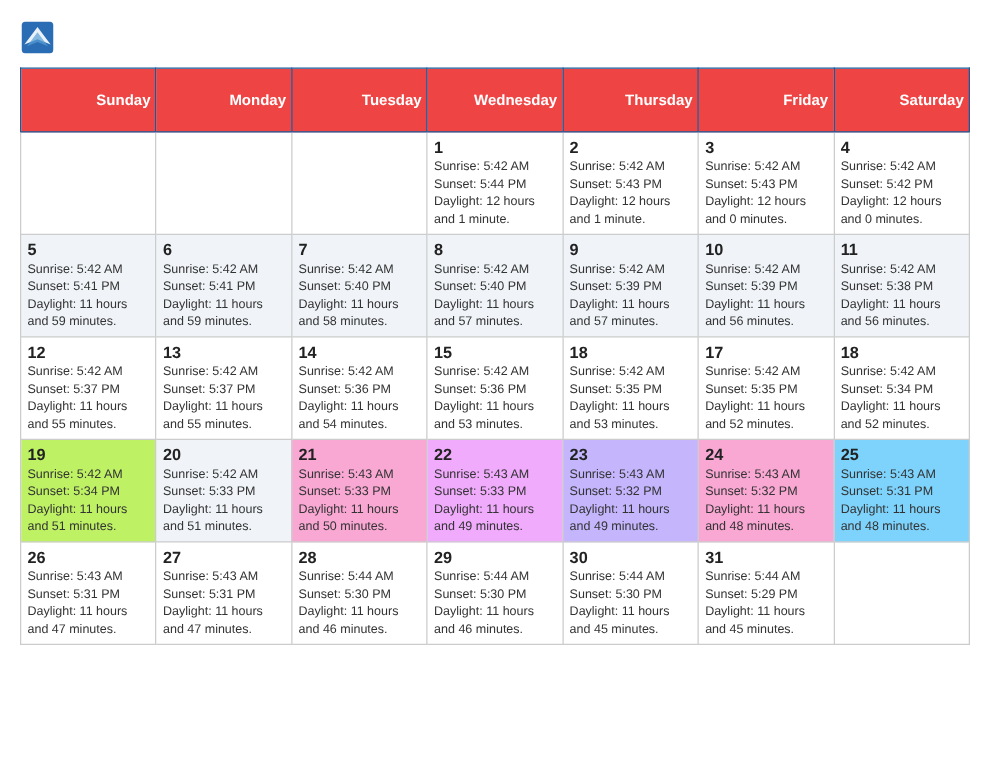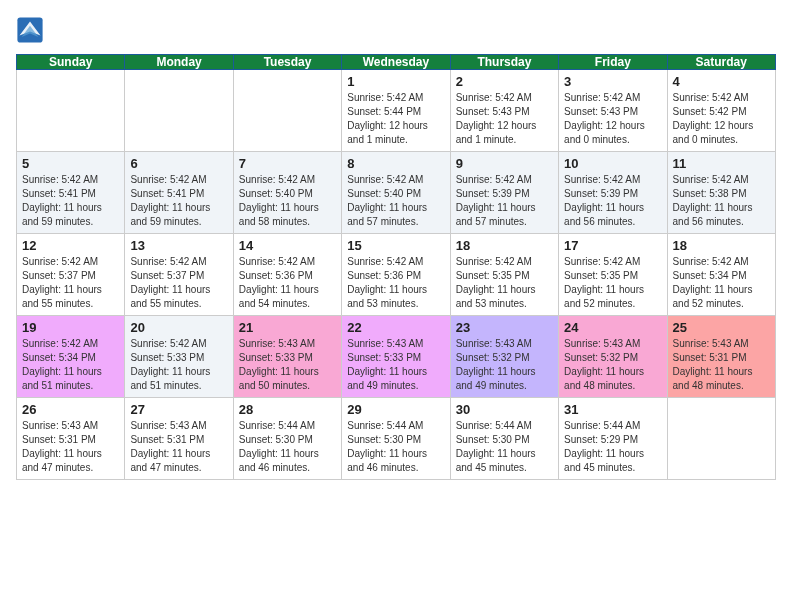--- a/index.html
+++ b/index.html
@@ -45,27 +45,27 @@
     .subtitle {
       font-size: 14px;
       color: #333;
     }
     .calendar {
       width: 100%;
       border-collapse: collapse;
       border: 1px solid #aaa;
     }
     .calendar th {
-      background: #15803d;
+      background: #ef4444;
       color: #fff;
       font-size: 12px;
       font-weight: bold;
-      padding: 0 4px;
+      padding: 18px 4px;
       border: 1px solid #1a5a9a;
-      text-align: center;
+      text-align: right;
     }
     .calendar td {
       border: 1px solid #ccc;
       vertical-align: top;
       padding: 4px 5px;
       width: 108px;
       min-height: 85px;
       font-size: 10.5px;
       color: #222;
       background: #fff;
@@ -253,21 +253,21 @@
         </td>
         <td>
           <span class="day-number">18</span>
           <div class="day-info" style="white-space: pre-line;">Sunrise: 5:42 AM
 Sunset: 5:34 PM
 Daylight: 11 hours
 and 52 minutes.</div>
         </td>
       </tr>
       <tr>
-        <td style="background: #f0abfc;">
+        <td style="background: #bef264;">
           <span class="day-number">19</span>
           <div class="day-info" style="white-space: pre-line;">Sunrise: 5:42 AM
 Sunset: 5:34 PM
 Daylight: 11 hours
 and 51 minutes.</div>
         </td>
         <td style="background: rgb(240, 244, 248);">
           <span class="day-number">20</span>
           <div class="day-info" style="white-space: pre-line;">Sunrise: 5:42 AM
 Sunset: 5:33 PM
@@ -295,21 +295,21 @@
 Daylight: 11 hours
 and 49 minutes.</div>
         </td>
         <td style="background: #f9a8d4;">
           <span class="day-number">24</span>
           <div class="day-info" style="white-space: pre-line;">Sunrise: 5:43 AM
 Sunset: 5:32 PM
 Daylight: 11 hours
 and 48 minutes.</div>
         </td>
-        <td style="background: #fca5a5;">
+        <td style="background: #7dd3fc;">
           <span class="day-number">25</span>
           <div class="day-info" style="white-space: pre-line;">Sunrise: 5:43 AM
 Sunset: 5:31 PM
 Daylight: 11 hours
 and 48 minutes.</div>
         </td>
       </tr>
       <tr>
         <td>
           <span class="day-number">26</span>

